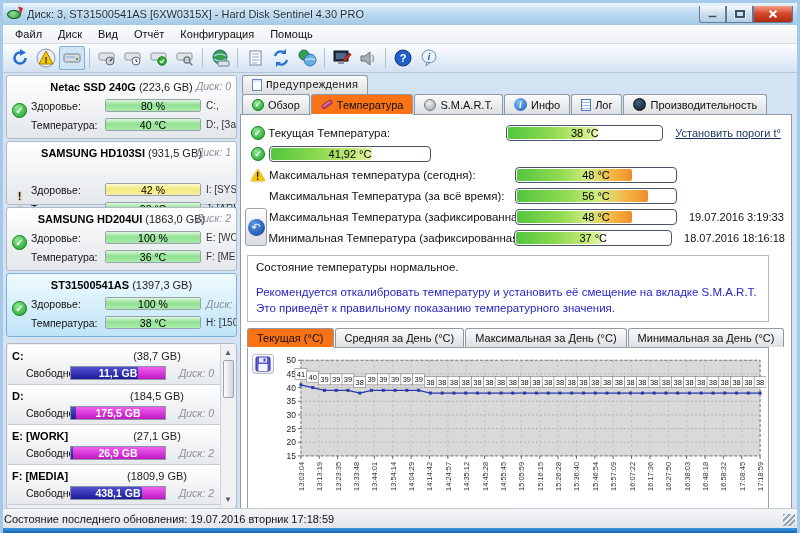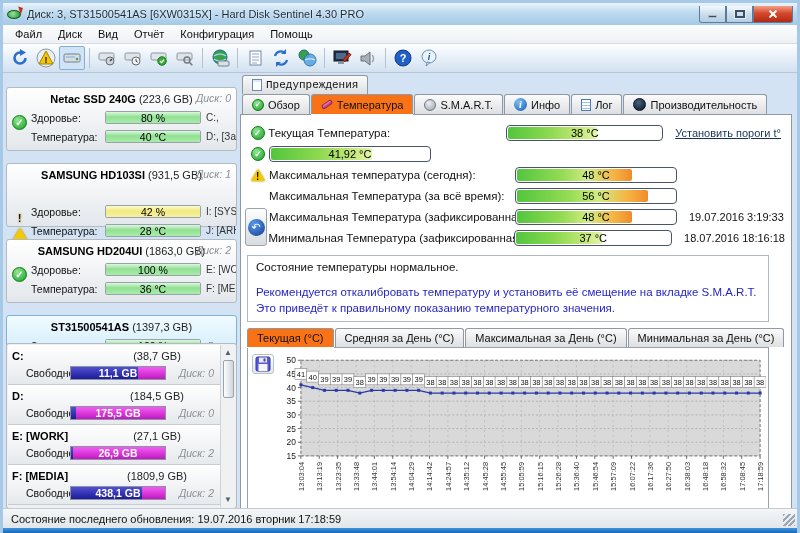--- a/index.html
+++ b/index.html
@@ -45,21 +45,21 @@
   .tbtn.pressed { background:#cfe4f7; border:1px solid #86aed3; }
   .tsep { width:1px; height:20px; background:#b4c2d0; margin:0 4px; }
 
   
   .workspace { position:absolute; top:70px; left:0; right:0; bottom:22px; background:#d3e3f3; }
 
   
   .left-panel { position:absolute; left:3px; top:2px; width:231px; bottom:2px; }
   .disk-list { position:absolute; top:0; left:0; right:0; height:264px; }
   .disk-card { height:64px; margin-bottom:2px; border:1px solid #b2bac2; border-radius:3px;
-               background:linear-gradient(#ffffff,#e3e7eb); position:relative; padding-top:3px;margin-top:12px; }
+               background:linear-gradient(#ffffff,#e3e7eb); position:relative; padding-top:3px; }
   .disk-card.selected { background:linear-gradient(#f0fbff,#bfe3f7); border-color:#7fb2d8; }
   .disk-head { text-align:center; font-size:11px; height:17px; line-height:16px; white-space:nowrap; overflow:hidden; }
   .disk-name { font-weight:bold; color:#000; }
   .disk-size { color:#222; }
   .disk-no-head { position:absolute; right:5px; top:4px; font-size:10.5px; font-style:italic; color:#8a9098; }
   .disk-status { position:absolute; left:5px; top:27px; }
   .drow { display:flex; align-items:center; height:19px; padding-left:24px; }
   .drow-label { width:74px; font-size:10.5px; color:#111; }
   .mini-bar { width:96px; height:13px; border:1px solid #98a2ac; border-radius:2px; position:relative; overflow:hidden; }
   .mini-fill { position:absolute; inset:0; }
@@ -139,21 +139,21 @@
   
   .chart-tabs { display:flex; padding-left:6px; height:19px; }
   .chart-tabs .tab { font-size:11px; }
   .chart-box { margin:0 22px 6px 6px; border:1px solid #98a2ac; background:#fff; height:162px;
                position:relative; padding:4px 2px 0 2px; display:flex; }
   .save-btn { width:22px; height:20px; margin:2px 2px 0 2px; display:flex; align-items:center; justify-content:center;
               border:1px solid #b8c0c8; border-radius:3px; background:linear-gradient(#ffffff,#e4e8ec); }
 
   
   .statusbar { position:absolute; left:0; right:0; bottom:5px; height:20px; background:linear-gradient(#f4f6f8,#e2e6ea);
-               border-top:1px solid #c2cad2; display:flex; align-items:center; font-size:11px; color:#111; padding-left:8px; }
+               border-top:1px solid #c2cad2; display:flex; align-items:center; font-size:11px; color:#111; padding-left:1px; }
   .grip { position:absolute; right:2px; bottom:2px; width:12px; height:12px;
           background:repeating-linear-gradient(135deg,#9aa6b2 0 2px,transparent 2px 4px); }
 
   
   .ico-page { width:10px; height:12px; background:#fff; border:1px solid #6888b8;
               box-shadow:inset 0 2px 0 #dce8f8; }
   .ico-thermo { width:12px; height:5px; border-radius:3px; border:1px solid #8c2a60;
                 background:linear-gradient(#f08cc8,#b42474); transform:rotate(-35deg); }
   .ico-smart { width:12px; height:12px; border-radius:50%; border:1px solid #707880;
                background:radial-gradient(circle at 38% 32%, #eceff2, #9aa2aa); }

